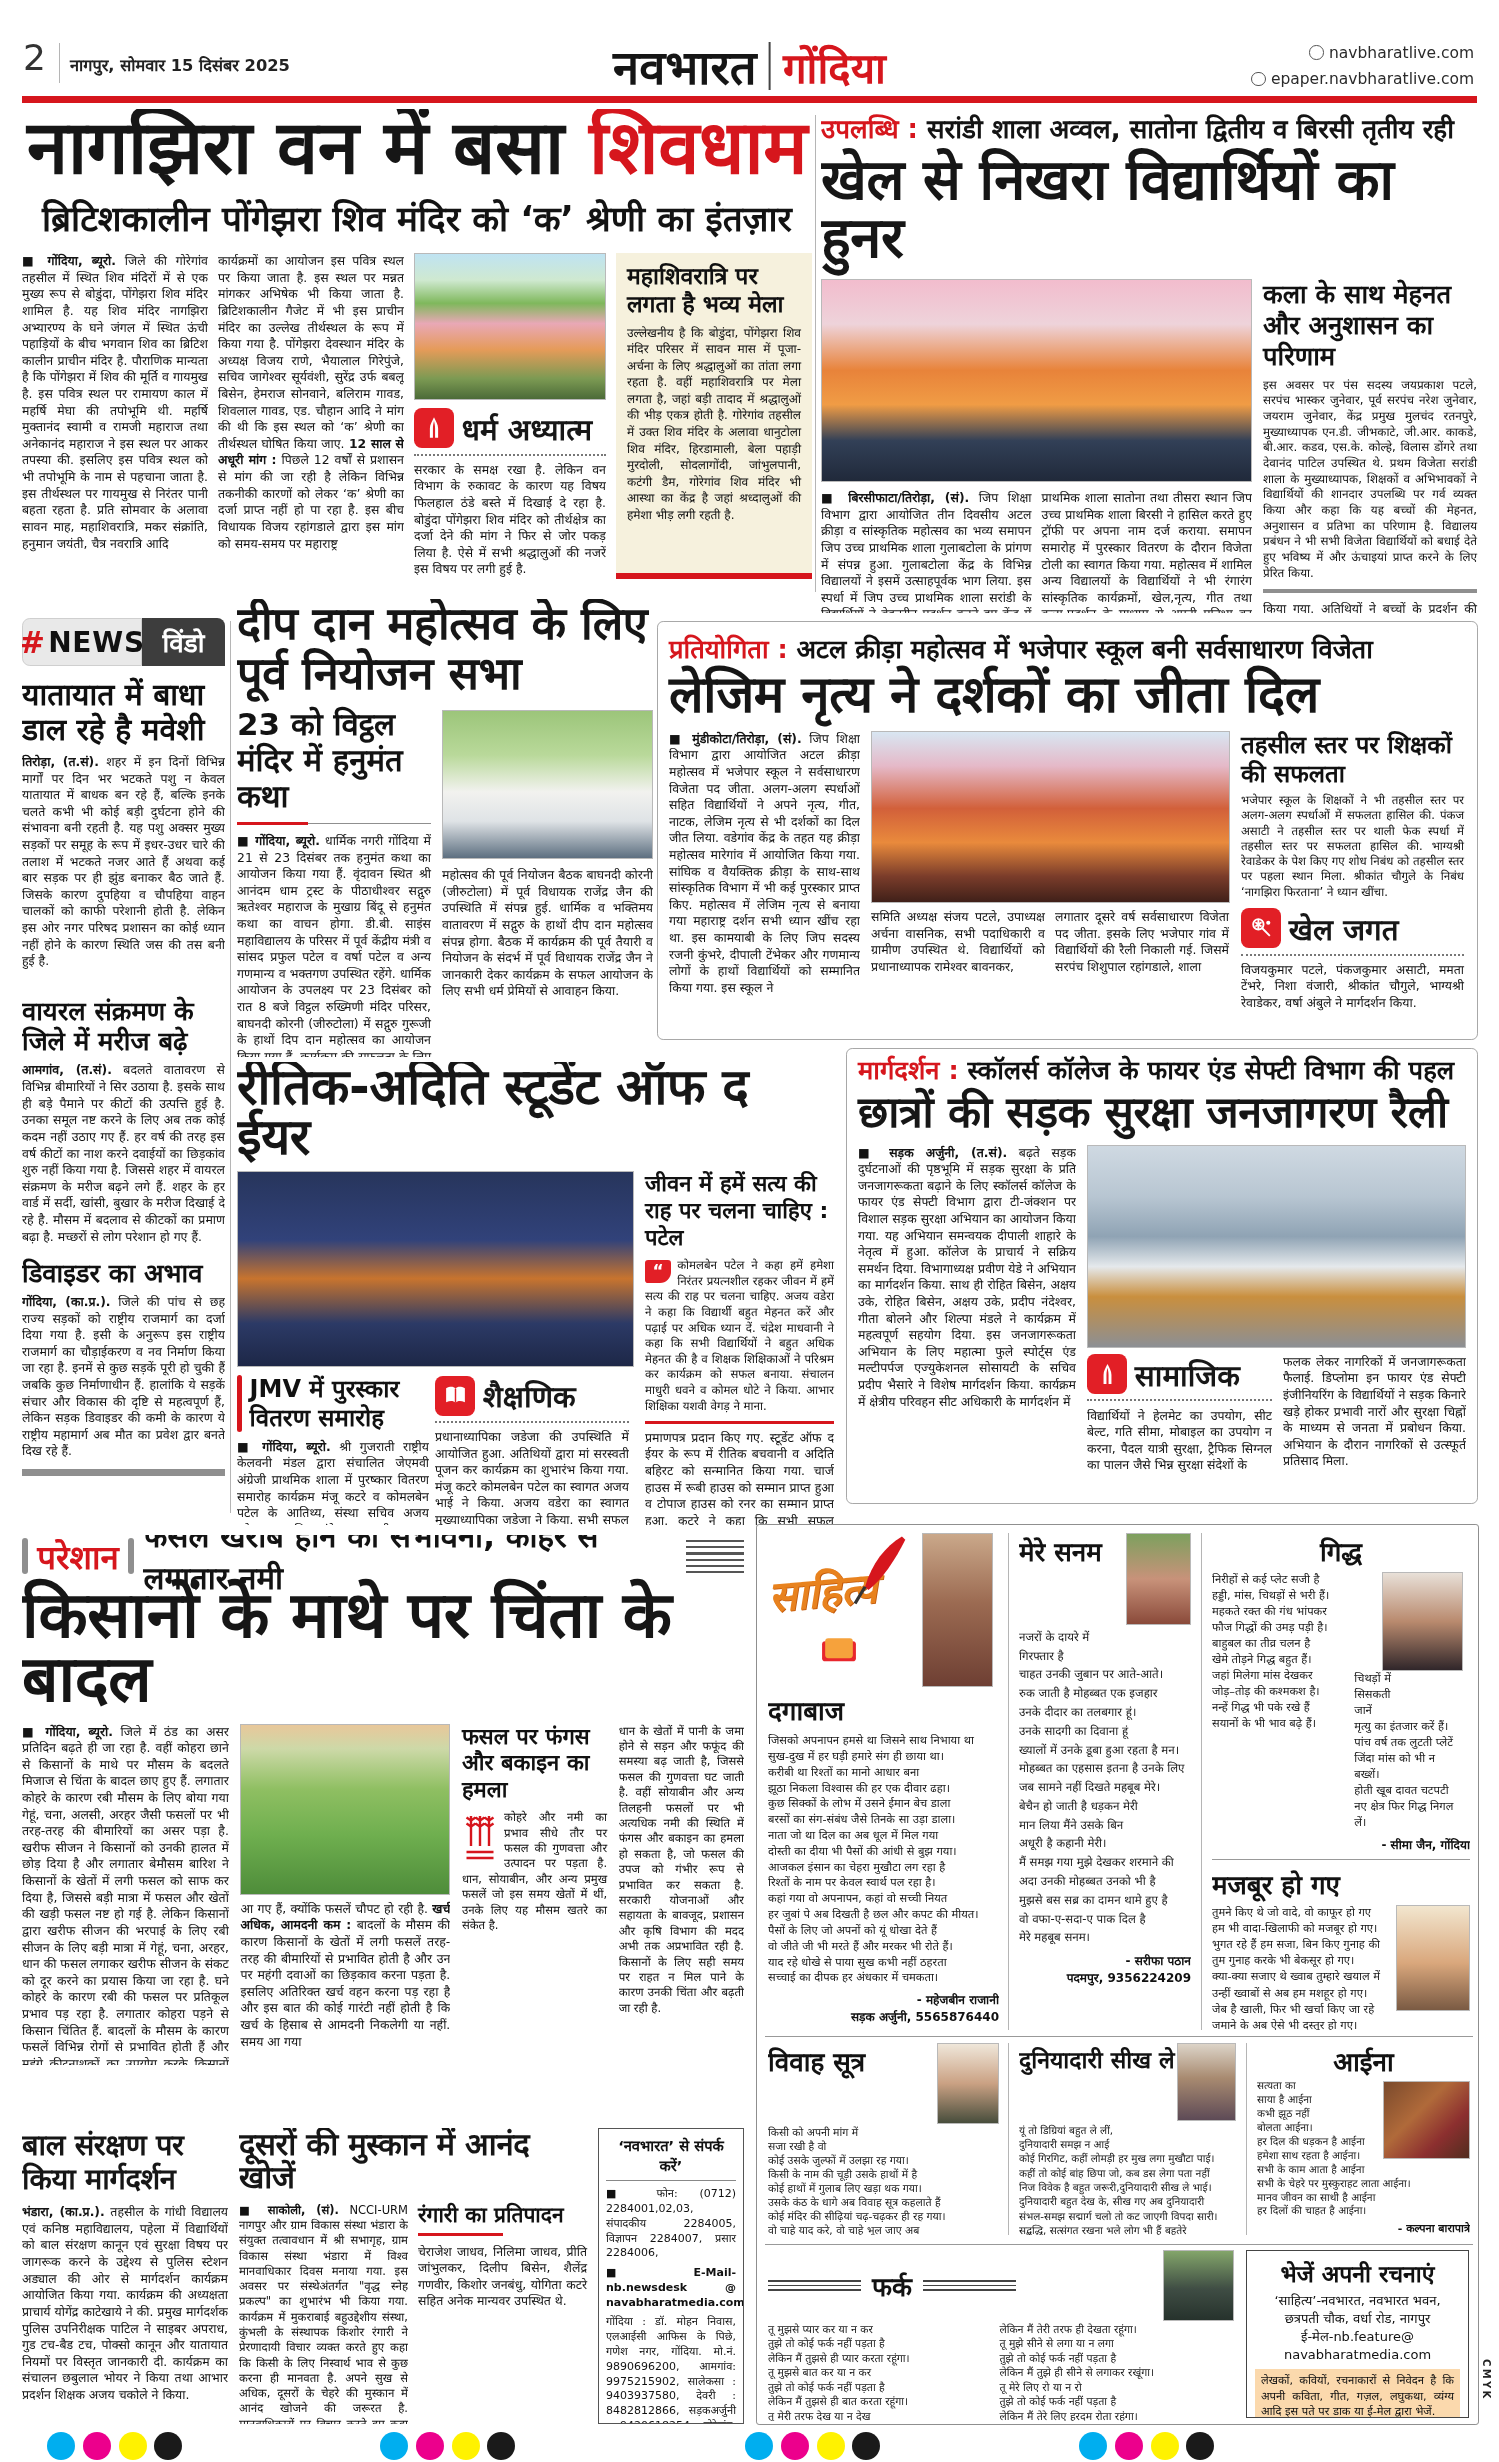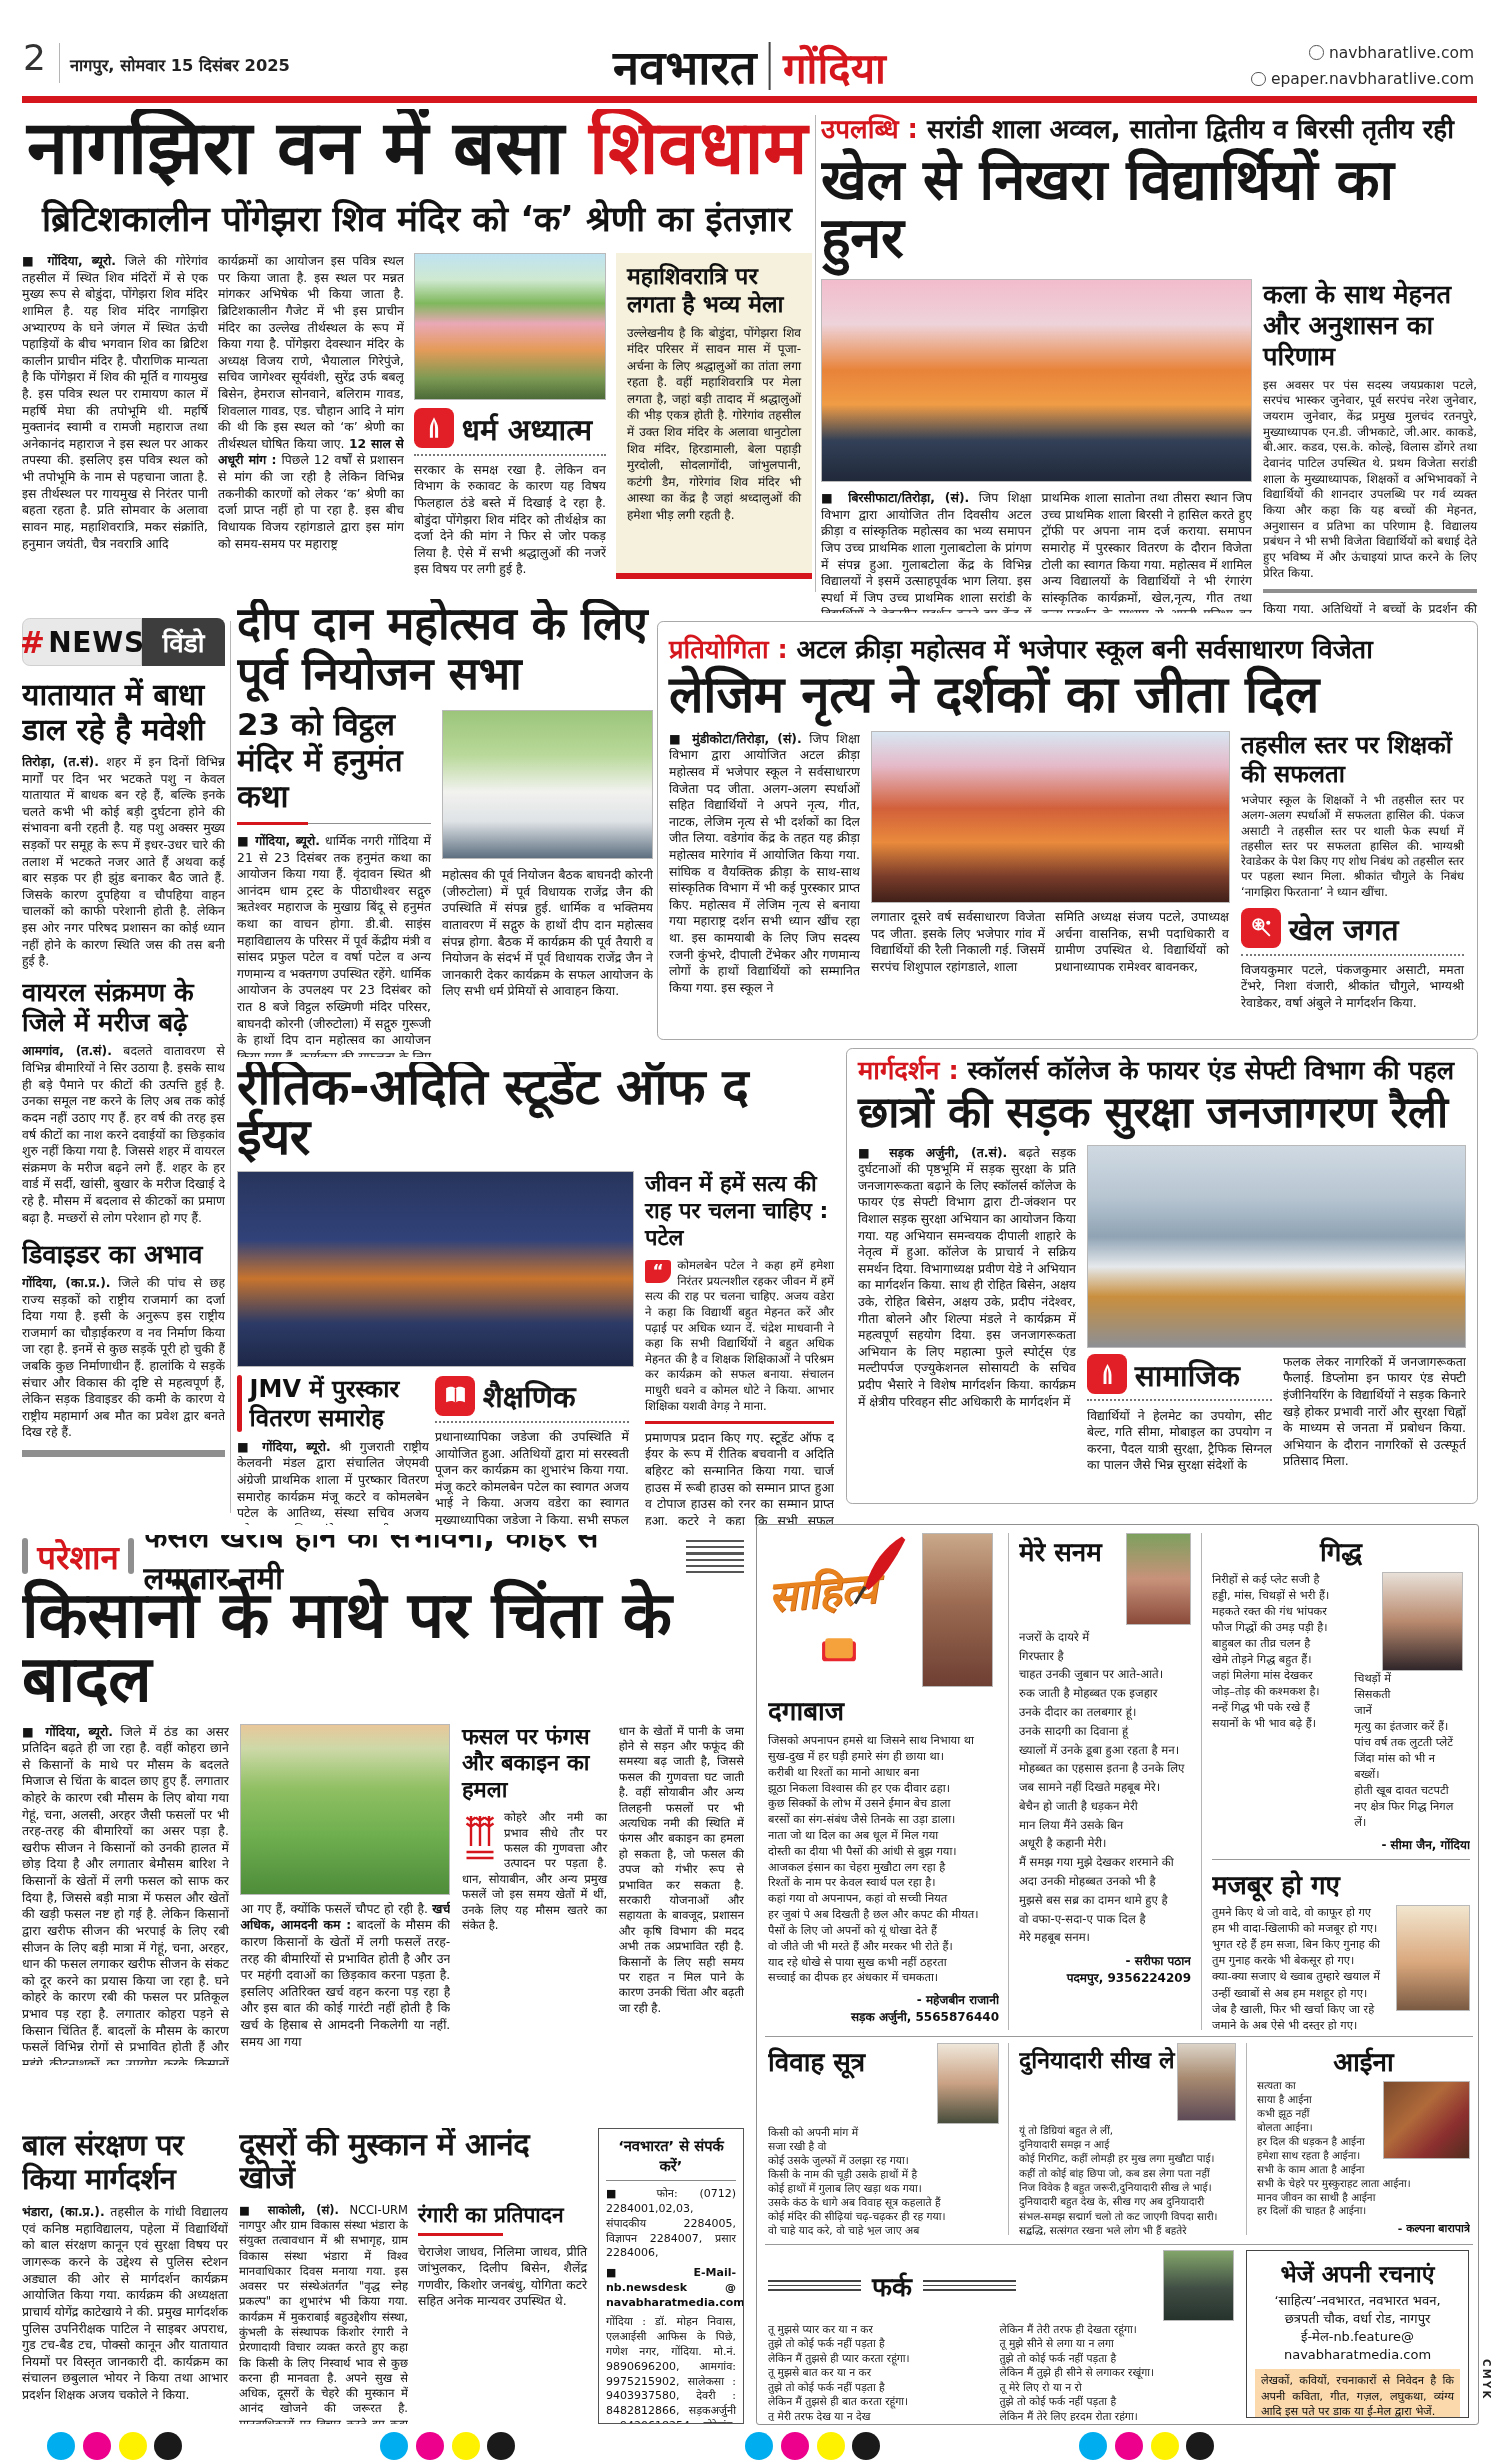--- a/index.html
+++ b/index.html
@@ -115,21 +115,21 @@
 <div class="abs" style="left:22px;top:618px;width:203px;height:899px;overflow:hidden;">
   <div style="display:flex;height:48px;">
     <div style="background:#e9e9e9;border:0.8px solid #cfcfcf;border-radius:7.8px 0 0 7.8px;display:flex;align-items:center;justify-content:center;width:118px;">
       <span class="red b" style="font-size:31px;">#</span>
       <span class="b" style="font-size:28px;letter-spacing:0.8px;margin-left:3.1px;">NEWS</span>
     </div>
     <div style="background:#3d3d3d;color:#fff;font-weight:800;font-size:26px;display:flex;align-items:center;justify-content:center;width:85px;border-radius:0 7.8px 0 0;">विंडो</div>
   </div>
   <div class="b" style="font-size:30px;line-height:1.18;margin-top:11px;color:#101010;">यातायात में बाधा डाल रहे है मवेशी</div>
   <div class="bodytxt j" style="margin-top:6.2px;"><span class="b">तिरोड़ा, (त.सं).</span><span> शहर में इन दिनों विभिन्न मार्गों पर दिन भर भटकते पशु न केवल यातायात में बाधक बन रहे हैं, बल्कि इनके चलते कभी भी कोई बड़ी दुर्घटना होने की संभावना बनी रहती है. यह पशु अक्सर मुख्य सड़कों पर समूह के रूप में इधर-उधर चारे की तलाश में भटकते नजर आते हैं अथवा कई बार सड़क पर ही झुंड बनाकर बैठ जाते हैं. जिसके कारण दुपहिया व चौपहिया वाहन चालकों को काफी परेशानी होती है. लेकिन इस ओर नगर परिषद प्रशासन का कोई ध्यान नहीं होने के कारण स्थिति जस की तस बनी हुई है.</span></div>
-  <div class="b" style="font-size:25.6px;line-height:1.18;margin-top:7px;color:#101010;">वायरल संक्रमण के जिले में मरीज बढ़े</div>
+  <div class="b" style="font-size:25.6px;line-height:1.18;margin-top:26px;color:#101010;">वायरल संक्रमण के जिले में मरीज बढ़े</div>
   <div class="bodytxt j" style="margin-top:6.2px;"><span class="b">आमगांव, (त.सं).</span><span> बदलते वातावरण से विभिन्न बीमारियों ने सिर उठाया है. इसके साथ ही बड़े पैमाने पर कीटों की उत्पत्ति हुई है. उनका समूल नष्ट करने के लिए अब तक कोई कदम नहीं उठाए गए हैं. हर वर्ष की तरह इस वर्ष कीटों का नाश करने दवाईयों का छिड़कांव शुरु नहीं किया गया है. जिससे शहर में वायरल संक्रमण के मरीज बढ़ने लगे हैं. शहर के हर वार्ड में सर्दी, खांसी, बुखार के मरीज दिखाई दे रहे है. मौसम में बदलाव से कीटकों का प्रमाण बढ़ा है. मच्छरों से लोग परेशान हो गए हैं.</span></div>
   <div class="b" style="font-size:25.6px;line-height:1.18;margin-top:12.4px;color:#101010;">डिवाइडर का अभाव</div>
   <div class="bodytxt j" style="margin-top:6.2px;"><span class="b">गोंदिया, (का.प्र.).</span><span> जिले की पांच से छह राज्य सड़कों को राष्ट्रीय राजमार्ग का दर्जा दिया गया है. इसी के अनुरूप इस राष्ट्रीय राजमार्ग का चौड़ाईकरण व नव निर्माण किया जा रहा है. इनमें से कुछ सड़कें पूरी हो चुकी हैं जबकि कुछ निर्माणाधीन हैं. हालांकि ये सड़कें संचार और विकास की दृष्टि से महत्वपूर्ण हैं, लेकिन सड़क डिवाइडर की कमी के कारण ये राष्ट्रीय महामार्ग अब मौत का प्रवेश द्वार बनते दिख रहे हैं.</span></div>
   <div class="greybar" style="height:6.2px;margin-top:9.3px;"></div>
 </div>
 <div class="abs vline" style="left:230px;top:621px;height:892px;"></div>
 
 <div class="abs" style="left:237px;top:599px;width:416px;height:458px;overflow:hidden;">
   <div class="headline" style="font-size:45px;line-height:1.1;">दीप दान महोत्सव के लिए पूर्व नियोजन सभा</div>
   <div style="display:flex;gap:11px;margin-top:9.3px;">
@@ -151,22 +151,22 @@
 <div class="abs boxed" style="left:657px;top:621px;width:821px;height:419px;padding:9.3px 11px;overflow:hidden;">
   <div style="font-size:25.6px;">
     <span class="kicker red">प्रतियोगिता :</span><span class="b"> अटल क्रीड़ा महोत्सव में भजेपार स्कूल बनी सर्वसाधारण विजेता</span>
   </div>
   <div class="headline" style="font-size:51px;line-height:1.02;margin-top:3.1px;">लेजिम नृत्य ने दर्शकों का जीता दिल</div>
   <div style="display:flex;gap:11px;margin-top:9.3px;">
     <div class="bodytxt j" style="width:191px;height:295px;overflow:hidden;"><span class="b">■ मुंडीकोटा/तिरोड़ा, (सं).</span><span> जिप शिक्षा विभाग द्वारा आयोजित अटल क्रीड़ा महोत्सव में भजेपार स्कूल ने सर्वसाधारण विजेता पद जीता. अलग-अलग स्पर्धाओं सहित विद्यार्थियों ने अपने नृत्य, गीत, नाटक, लेजिम नृत्य से भी दर्शकों का दिल जीत लिया. वडेगांव केंद्र के तहत यह क्रीड़ा महोत्सव मारेगांव में आयोजित किया गया. सांघिक व वैयक्तिक क्रीड़ा के साथ-साथ सांस्कृतिक विभाग में भी कई पुरस्कार प्राप्त किए. महोत्सव में लेजिम नृत्य से बनाया गया महाराष्ट्र दर्शन सभी ध्यान खींच रहा था. इस कामयाबी के लिए जिप सदस्य रजनी कुंभरे, दीपाली टेंभेकर और गणमान्य लोगों के हाथों विद्यार्थियों को सम्मानित किया गया. इस स्कूल ने</span></div>
     <div style="width:359px;">
       <div class="photo ph-lezim" style="height:172px;"></div>
       <div style="display:flex;gap:10px;margin-top:6.2px;height:113px;overflow:hidden;">
+        <div class="bodytxt j" style="width:174px;">समिति अध्यक्ष संजय पटले, उपाध्यक्ष अर्चना वासनिक, सभी पदाधिकारी व ग्रामीण उपस्थित थे. विद्यार्थियों को प्रधानाध्यापक रामेश्वर बावनकर,</div>
         <div class="bodytxt j" style="width:174px;">लगातार दूसरे वर्ष सर्वसाधारण विजेता पद जीता. इसके लिए भजेपार गांव में विद्यार्थियों की रैली निकाली गई. जिसमें सरपंच शिशुपाल रहांगडाले, शाला</div>
-        <div class="bodytxt j" style="width:174px;">समिति अध्यक्ष संजय पटले, उपाध्यक्ष अर्चना वासनिक, सभी पदाधिकारी व ग्रामीण उपस्थित थे. विद्यार्थियों को प्रधानाध्यापक रामेश्वर बावनकर,</div>
       </div>
     </div>
     <div style="width:223px;">
       <div class="b" style="font-size:24px;line-height:1.2;">तहसील स्तर पर शिक्षकों की सफलता</div>
       <div class="j" style="font-size:11.6px;line-height:1.32;margin-top:4.7px;">भजेपार स्कूल के शिक्षकों ने भी तहसील स्तर पर अलग-अलग स्पर्धाओं में सफलता हासिल की. पंकज असाटी ने तहसील स्तर पर थाली फेक स्पर्धा में तहसील स्तर पर सफलता हासिल की. भाग्यश्री रेवाडेकर के पेश किए गए शोध निबंध को तहसील स्तर पर पहला स्थान मिला. श्रीकांत चौगुले के निबंध ‘नागझिरा फिरताना’ ने ध्यान खींचा.</div>
       <div class="badge" style="margin-top:7.8px;">
         <span class="sq">
             <svg width="25" height="25" viewBox="0 0 24 24" fill="none" stroke="#fff" stroke-width="1.8">
               <circle cx="9" cy="8" r="5"></circle>
               <path d="M6 6 L12 10 M6 10 L12 6 M9 3.5 L9 12.5"></path>

